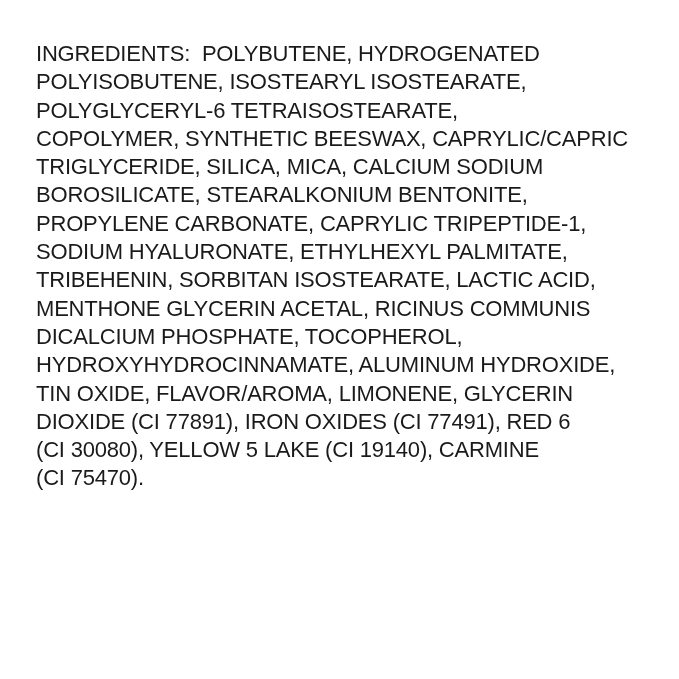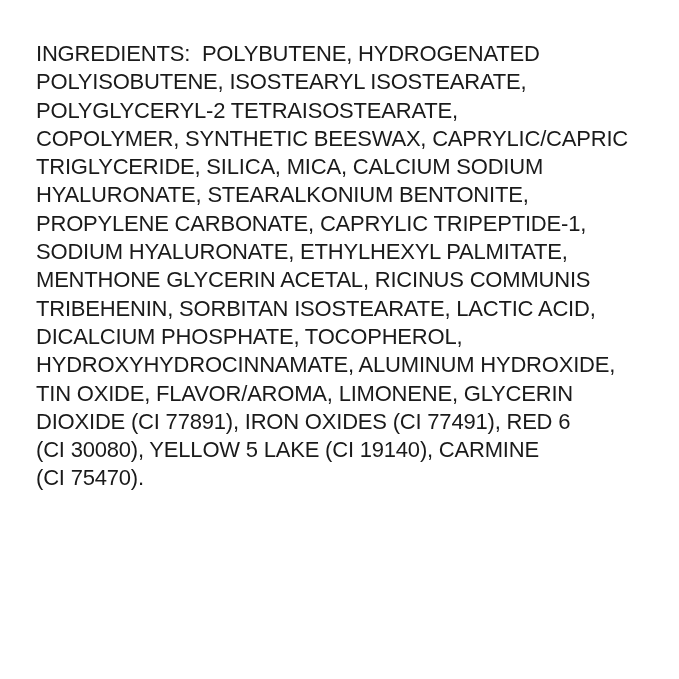--- a/index.html
+++ b/index.html
@@ -31,28 +31,28 @@
     white-space: pre;   
   }
 </style>
 </head>
 <body>
 
 <div class="label-page">
   <div class="ingredients-block">
     <div class="ingredients-line">INGREDIENTS:  POLYBUTENE, HYDROGENATED</div>
     <div class="ingredients-line">POLYISOBUTENE, ISOSTEARYL ISOSTEARATE,</div>
-    <div class="ingredients-line">POLYGLYCERYL-2 TETRAISOSTEARATE,</div>
+    <div class="ingredients-line">POLYGLYCERYL-6 TETRAISOSTEARATE,</div>
     <div class="ingredients-line">COPOLYMER, SYNTHETIC BEESWAX, CAPRYLIC/CAPRIC</div>
     <div class="ingredients-line">TRIGLYCERIDE, SILICA, MICA, CALCIUM SODIUM</div>
-    <div class="ingredients-line">HYALURONATE, STEARALKONIUM BENTONITE,</div>
+    <div class="ingredients-line">BOROSILICATE, STEARALKONIUM BENTONITE,</div>
     <div class="ingredients-line">PROPYLENE CARBONATE, CAPRYLIC TRIPEPTIDE-1,</div>
     <div class="ingredients-line">SODIUM HYALURONATE, ETHYLHEXYL PALMITATE,</div>
+    <div class="ingredients-line">TRIBEHENIN, SORBITAN ISOSTEARATE, LACTIC ACID,</div>
     <div class="ingredients-line">MENTHONE GLYCERIN ACETAL, RICINUS COMMUNIS</div>
-    <div class="ingredients-line">TRIBEHENIN, SORBITAN ISOSTEARATE, LACTIC ACID,</div>
     <div class="ingredients-line">DICALCIUM PHOSPHATE, TOCOPHEROL,</div>
     <div class="ingredients-line">HYDROXYHYDROCINNAMATE, ALUMINUM HYDROXIDE,</div>
     <div class="ingredients-line">TIN OXIDE, FLAVOR/AROMA, LIMONENE, GLYCERIN</div>
     <div class="ingredients-line">DIOXIDE (CI 77891), IRON OXIDES (CI 77491), RED 6</div>
     <div class="ingredients-line">(CI 30080), YELLOW 5 LAKE (CI 19140), CARMINE</div>
     <div class="ingredients-line">(CI 75470).</div>
   </div>
 </div>
 
 </body></html>

